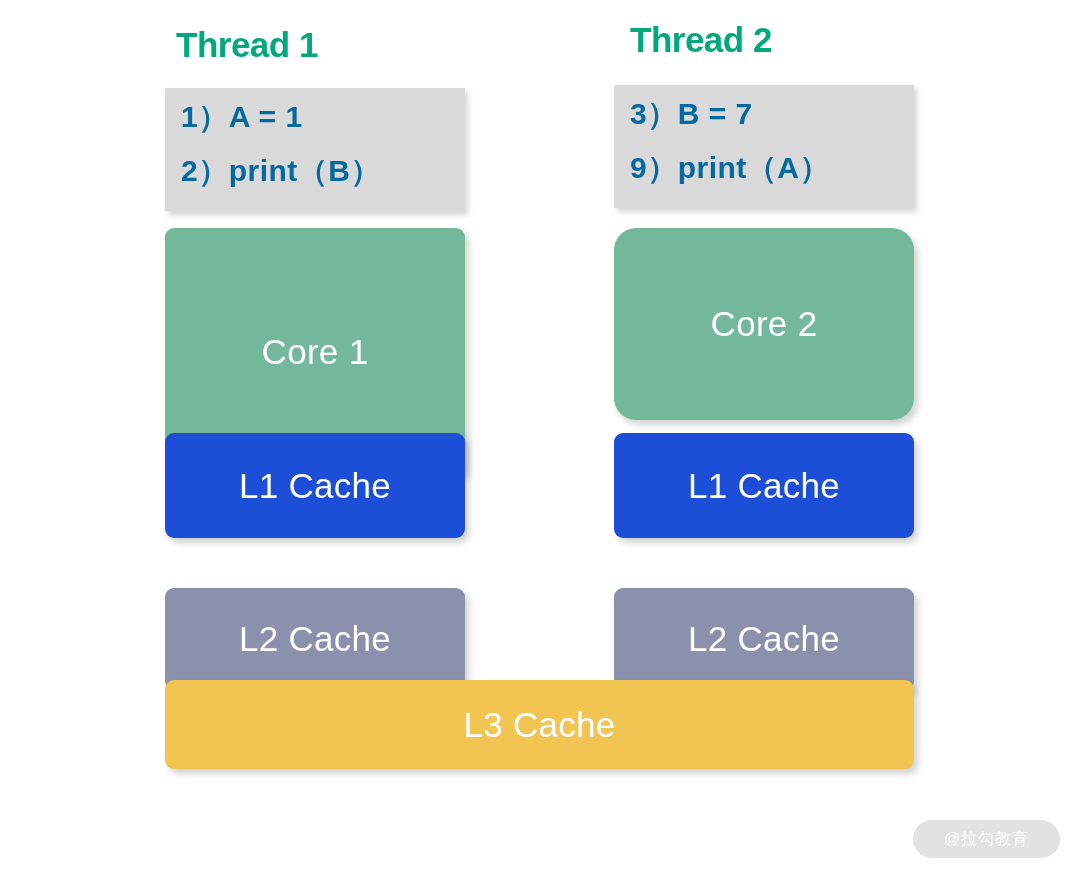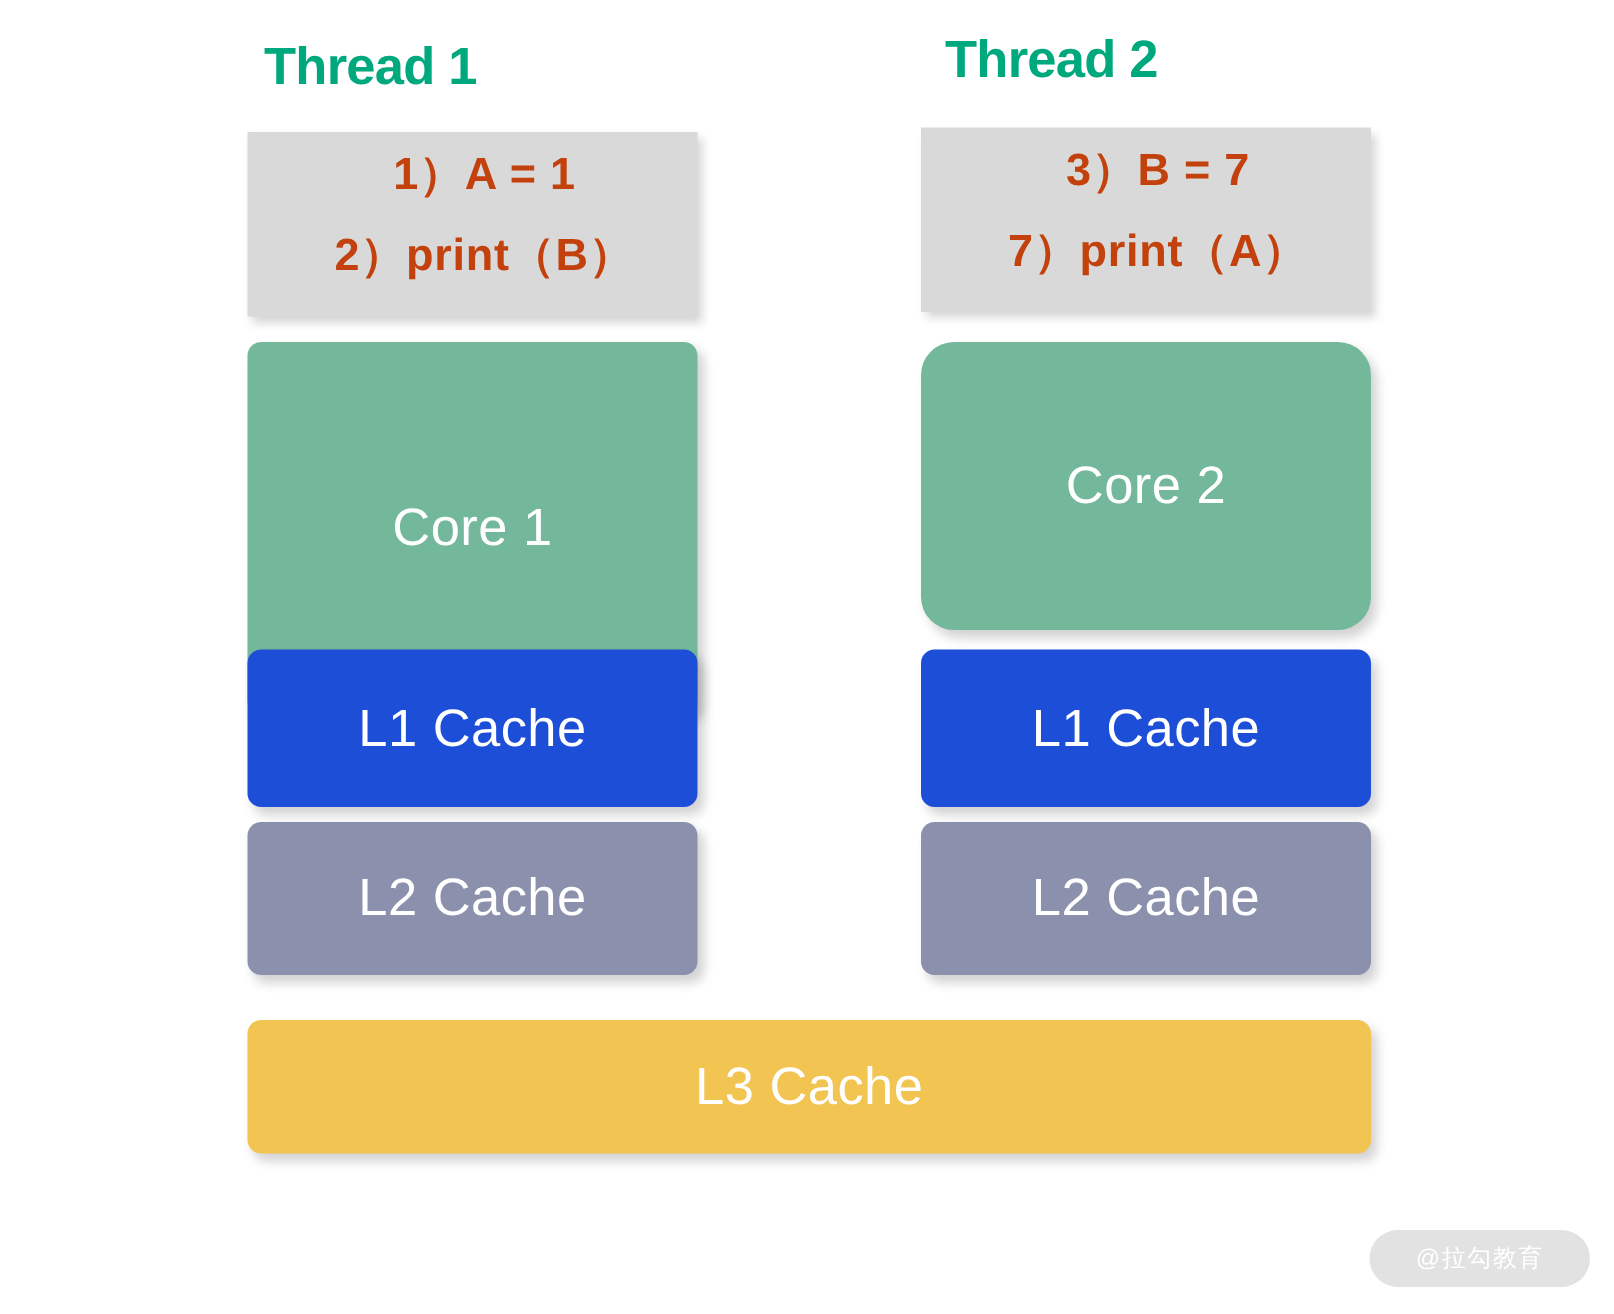--- a/index.html
+++ b/index.html
@@ -9,21 +9,20 @@
   }
   body {
     font-family: "Liberation Sans", "DejaVu Sans", sans-serif;
   }
   #canvas {
     position: relative;
     width: 1076px;
     height: 876px;
     background: #ffffff;
     overflow: hidden;
-    text-align: center;
   }
 
   
   .thread-title {
     position: absolute;
     font-size: 35px;
     font-weight: bold;
     color: #00a87d;
     letter-spacing: -0.5px;
     white-space: nowrap;
@@ -37,21 +36,21 @@
     position: absolute;
     background: #d9d9d9;
     box-shadow: 3px 4px 6px rgba(0,0,0,0.17);
     box-sizing: border-box;
     padding: 14px 0 0 16px;
   }
   #code-box-1 { left: 165px; top: 88px; width: 300px; height: 123px; }
   #code-box-2 { left: 614px; top: 85px; width: 300px; height: 123px; }
 
   .code-line {
-    color: #c2410c;
+    color: #0369a1;
     font-size: 30px;
     font-weight: bold;
     line-height: 1;
     white-space: pre;
     margin-bottom: 24px;
     letter-spacing: 0.5px;
   }
 
   
   .block {
@@ -62,21 +61,21 @@
     align-items: center;
     justify-content: center;
     color: #ffffff;
     font-size: 35px;
     font-weight: normal;
     letter-spacing: 0.3px;
     box-sizing: border-box;
   }
   .core  { background: #73b89a; }
   .l1    { background: #1d4ed8; }
-  .l2    { background: #8b90ad; }
+  .l2    { background: #8b90ad; margin-top: 40px; }
   .l3    { background: #f2c452; }
 
   #core1 { left: 165px; top: 228px; width: 300px; height: 248px; }
   #core2 { left: 614px; top: 228px; width: 300px; height: 192px; border-radius: 22px; }
   #l1c1  { left: 165px; top: 433px; width: 300px; height: 105px; }
   #l1c2  { left: 614px; top: 433px; width: 300px; height: 105px; }
   #l2c1  { left: 165px; top: 548px; width: 300px; height: 102px; }
   #l2c2  { left: 614px; top: 548px; width: 300px; height: 102px; }
   #l3c   { left: 165px; top: 680px; width: 749px; height: 89px; }
 
@@ -112,21 +111,21 @@
   <div id="core1" class="block core">Core 1</div>
 
   <div id="l1c1" class="block l1">L1 Cache</div>
 
   <div id="l2c1" class="block l2">L2 Cache</div>
 
   <div id="thread2-title" class="thread-title">Thread 2</div>
 
   <div id="code-box-2" class="code-box">
     <div class="code-line">3）B = 7</div>
-    <div class="code-line">7）print（A）</div>
+    <div class="code-line">9）print（A）</div>
   </div>
 
   <div id="core2" class="block core">Core 2</div>
 
   <div id="l1c2" class="block l1">L1 Cache</div>
 
   <div id="l2c2" class="block l2">L2 Cache</div>
 
   <div id="l3c" class="block l3">L3 Cache</div>
 

